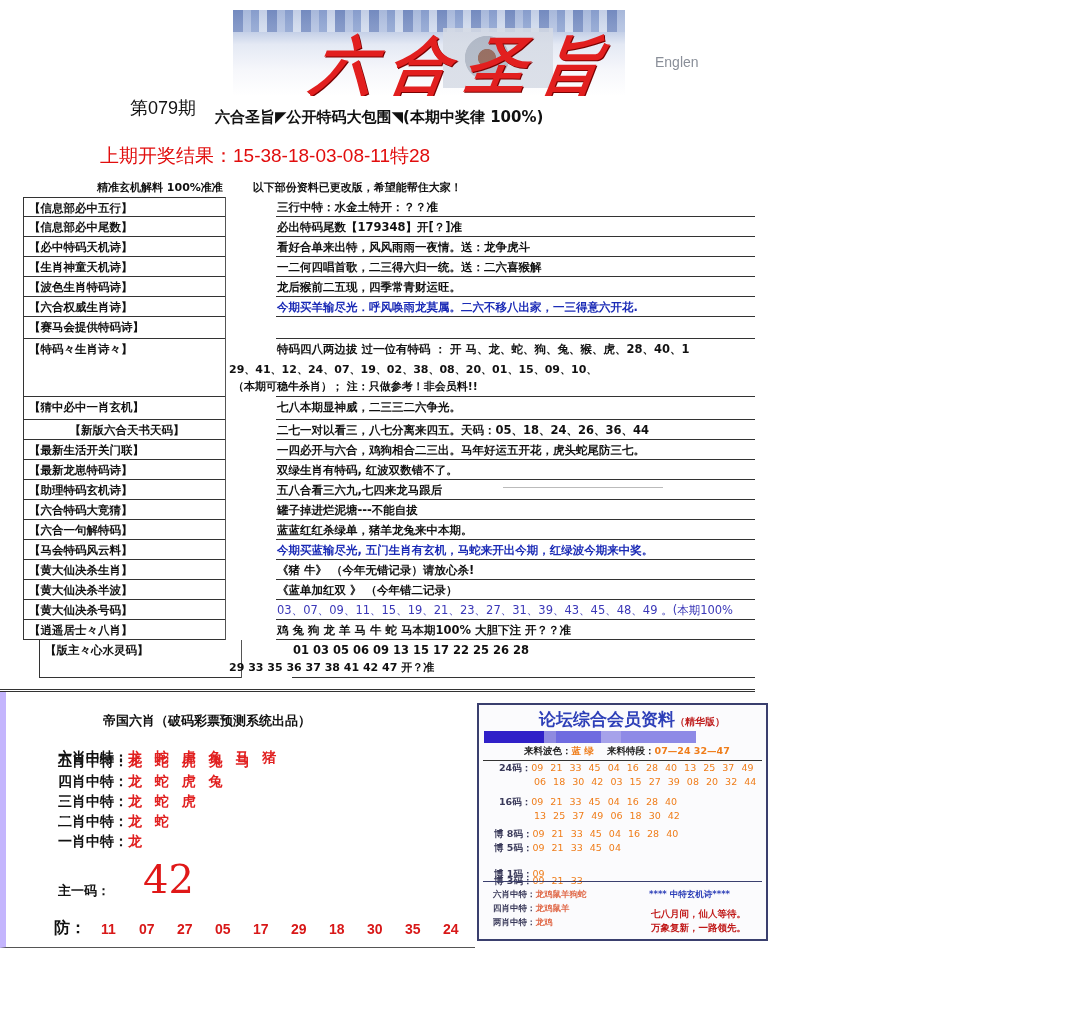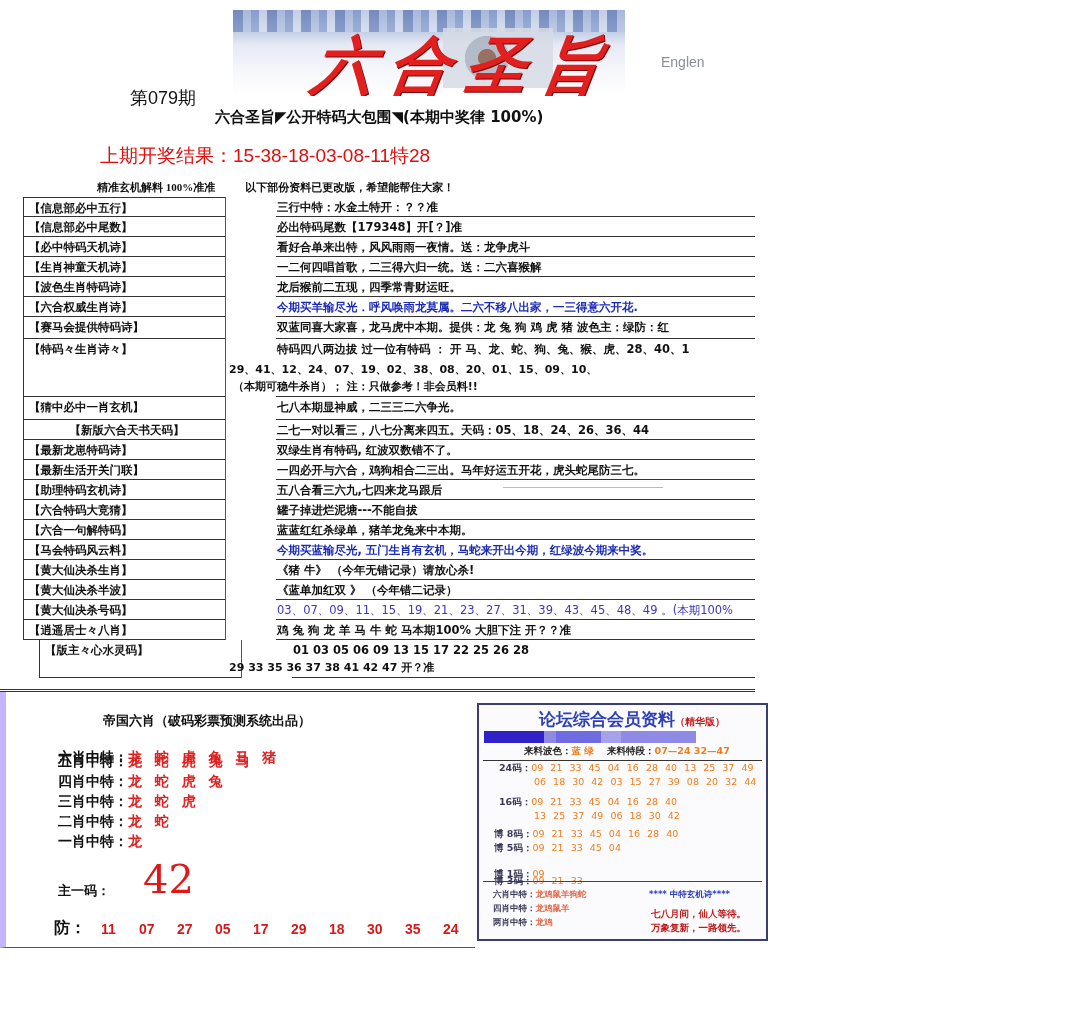--- a/index.html
+++ b/index.html
@@ -11,27 +11,27 @@
     background: linear-gradient(180deg, #7f94c4 0%, #b3c2e0 18%, #e4e9f4 40%, #f6f7fb 70%, #ffffff 100%);
     overflow: hidden; }
   .banner .streak { position: absolute; left: 0; top: 0; width: 392px; height: 22px;
     background: repeating-linear-gradient(90deg, #6f86bd 0 10px, #b8c6e3 10px 18px, #8aa0cf 18px 26px, #dfe6f3 26px 34px);
     opacity: .7; }
   .banner .photo { position: absolute; left: 210px; top: 18px; width: 110px; height: 60px;
     background: radial-gradient(circle at 40% 50%, #8a5a4a 0 12%, #aab2c0 13% 30%, #d6dbe5 31% 100%); opacity: .85; }
   .banner .logo { position: absolute; left: 80px; top: 14px; font-family: "DejaVu Serif", serif;
     font-size: 62px; font-weight: bold; color: #e21f1f; letter-spacing: 14px; font-style: italic;
     text-shadow: 1px 1px 0 #7a0000; transform: skewX(-8deg); }
-  .engl { position: absolute; left: 655px; top: 54px; font-size: 14px; color: #8a8f99; font-family: "Liberation Sans", sans-serif; margin-left: 6px; }
-
-  .issue { position: absolute; left: 130px; top: 86px; font-size: 18px; font-family: "Liberation Sans", sans-serif; }
+  .engl { position: absolute; left: 655px; top: 54px; font-size: 14px; color: #8a8f99; font-family: "Liberation Sans", sans-serif; }
+
+  .issue { position: absolute; left: 130px; top: 96px; font-size: 18px; font-family: "Liberation Sans", sans-serif; }
   .headline { position: absolute; left: 215px; top: 108px; font-size: 15px; font-weight: bold; }
   .last-result { position: absolute; left: 100px; top: 143px; font-size: 19px; color: #e10d0d; font-family: "Liberation Sans", sans-serif; }
 
-  .subhead { position: absolute; left: 97px; top: 180px; font-size: 11px; font-weight: bold; font-family: Liberation Serif, serif; }
+  .subhead { position: absolute; left: 97px; top: 180px; font-size: 11px; font-weight: bold; }
   .subhead .gap { display: inline-block; width: 30px; }
 
   
   .tbl { position: absolute; left: 23px; top: 197px; width: 732px; }
   .row { position: relative; display: flex; }
   .row .lab { width: 202px; border-left: 1px solid #333; border-bottom: 1px solid #333;
     font-size: 11.5px; font-weight: bold; padding: 3px 0 0 5px; }
   .row .vline { width: 1px; background: #555; }
   .row .val { flex: 1; font-size: 11.5px; font-weight: bold; padding: 3px 0 0 0; position: relative; }
   .row .val .txt { position: absolute; left: 51px; top: 3px; white-space: nowrap; }
@@ -145,21 +145,20 @@
       <div class="vline"></div>
       <div class="val">
         <span class="txt blue">今期买羊输尽光．呼风唤雨龙莫属。二六不移八出家，一三得意六开花.</span>
         <span class="uline"></span>
       </div>
     </div>
     <div class="row" style="height: 22px;">
       <div class="lab">【赛马会提供特码诗】</div>
       <div class="vline"></div>
       <div class="val">
-        <span class="txt">双蓝同喜大家喜，龙马虎中本期。提供：龙 兔 狗 鸡 虎 猪 波色主：绿防：红</span>
         <span class="uline"></span>
       </div>
     </div>
     <div class="row" style="height: 58px;">
       <div class="lab">【特码々生肖诗々】</div>
       <div class="vline"></div>
       <div class="val">
         <span class="txt">特码四八两边拔  过一位有特码 ： 开 马、龙、蛇、狗、兔、猴、虎、28、40、1</span>
         <span class="uline"></span>
       </div>
@@ -176,32 +175,32 @@
     </div>
     <div class="row" style="height: 20px; text-align: center;">
       <div class="lab">【新版六合天书天码】</div>
       <div class="vline"></div>
       <div class="val">
         <span class="txt">二七一对以看三，八七分离来四五。天码：05、18、24、26、36、44</span>
         <span class="uline"></span>
       </div>
     </div>
     <div class="row" style="height: 20px;">
+      <div class="lab">【最新生活开关门联】</div>
+      <div class="vline"></div>
+      <div class="val">
+        <span class="txt">一四必开与六合，鸡狗相合二三出。马年好运五开花，虎头蛇尾防三七。</span>
+        <span class="uline"></span>
+      </div>
+    </div>
+    <div class="row" style="height: 20px;">
       <div class="lab">【最新龙崽特码诗】</div>
       <div class="vline"></div>
       <div class="val">
         <span class="txt">双绿生肖有特码, 红波双数错不了。</span>
-        <span class="uline"></span>
-      </div>
-    </div>
-    <div class="row" style="height: 20px;">
-      <div class="lab">【最新生活开关门联】</div>
-      <div class="vline"></div>
-      <div class="val">
-        <span class="txt">一四必开与六合，鸡狗相合二三出。马年好运五开花，虎头蛇尾防三七。</span>
         <span class="uline"></span>
       </div>
     </div>
     <div class="row" style="height: 20px;">
       <div class="lab">【助理特码玄机诗】</div>
       <div class="vline"></div>
       <div class="val">
         <span class="txt">五八合看三六九,七四来龙马跟后</span>
         <span class="uline"></span>
       </div>

